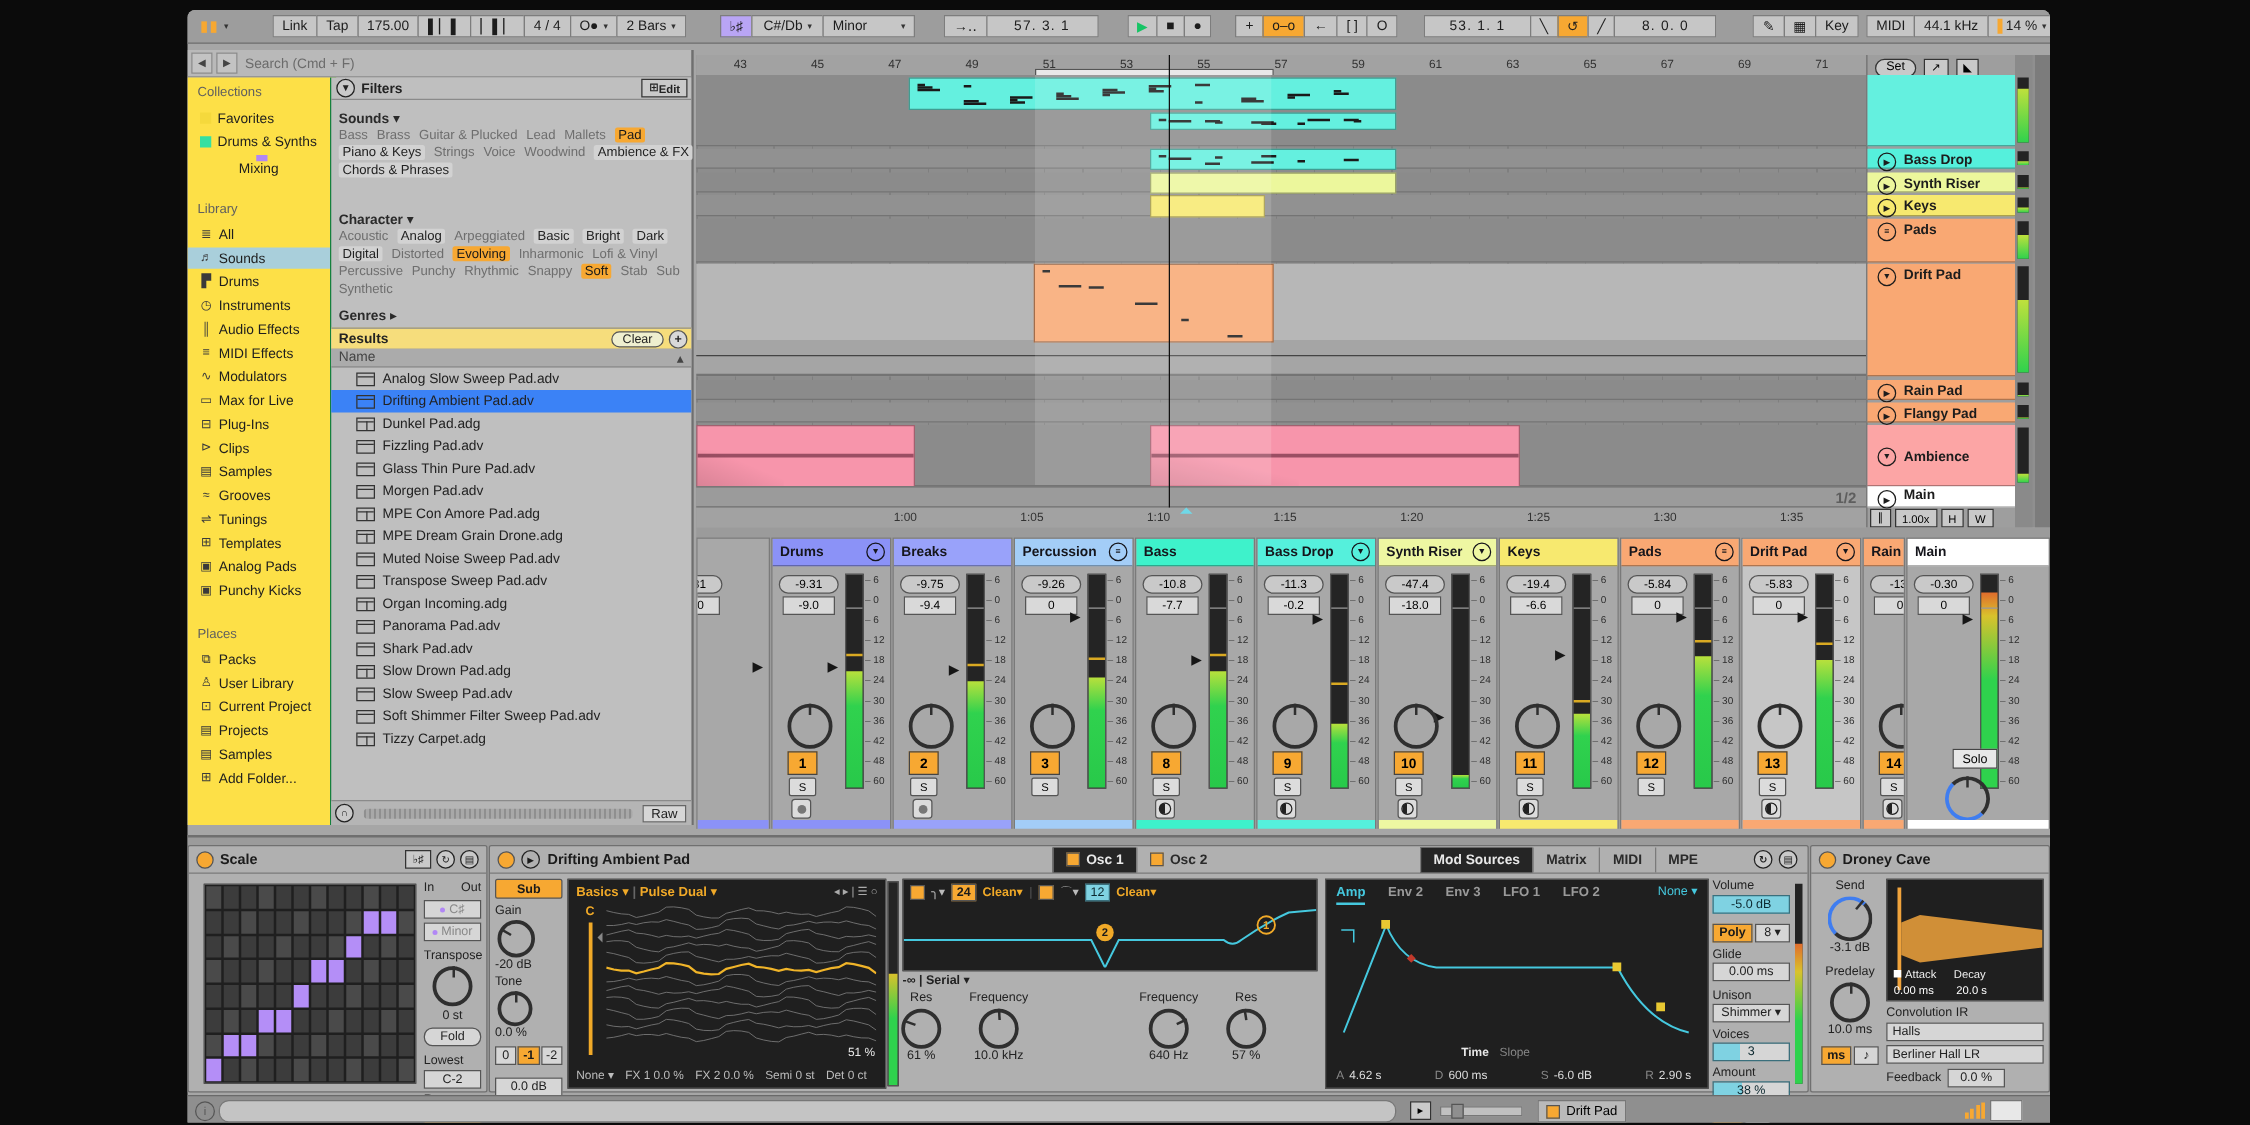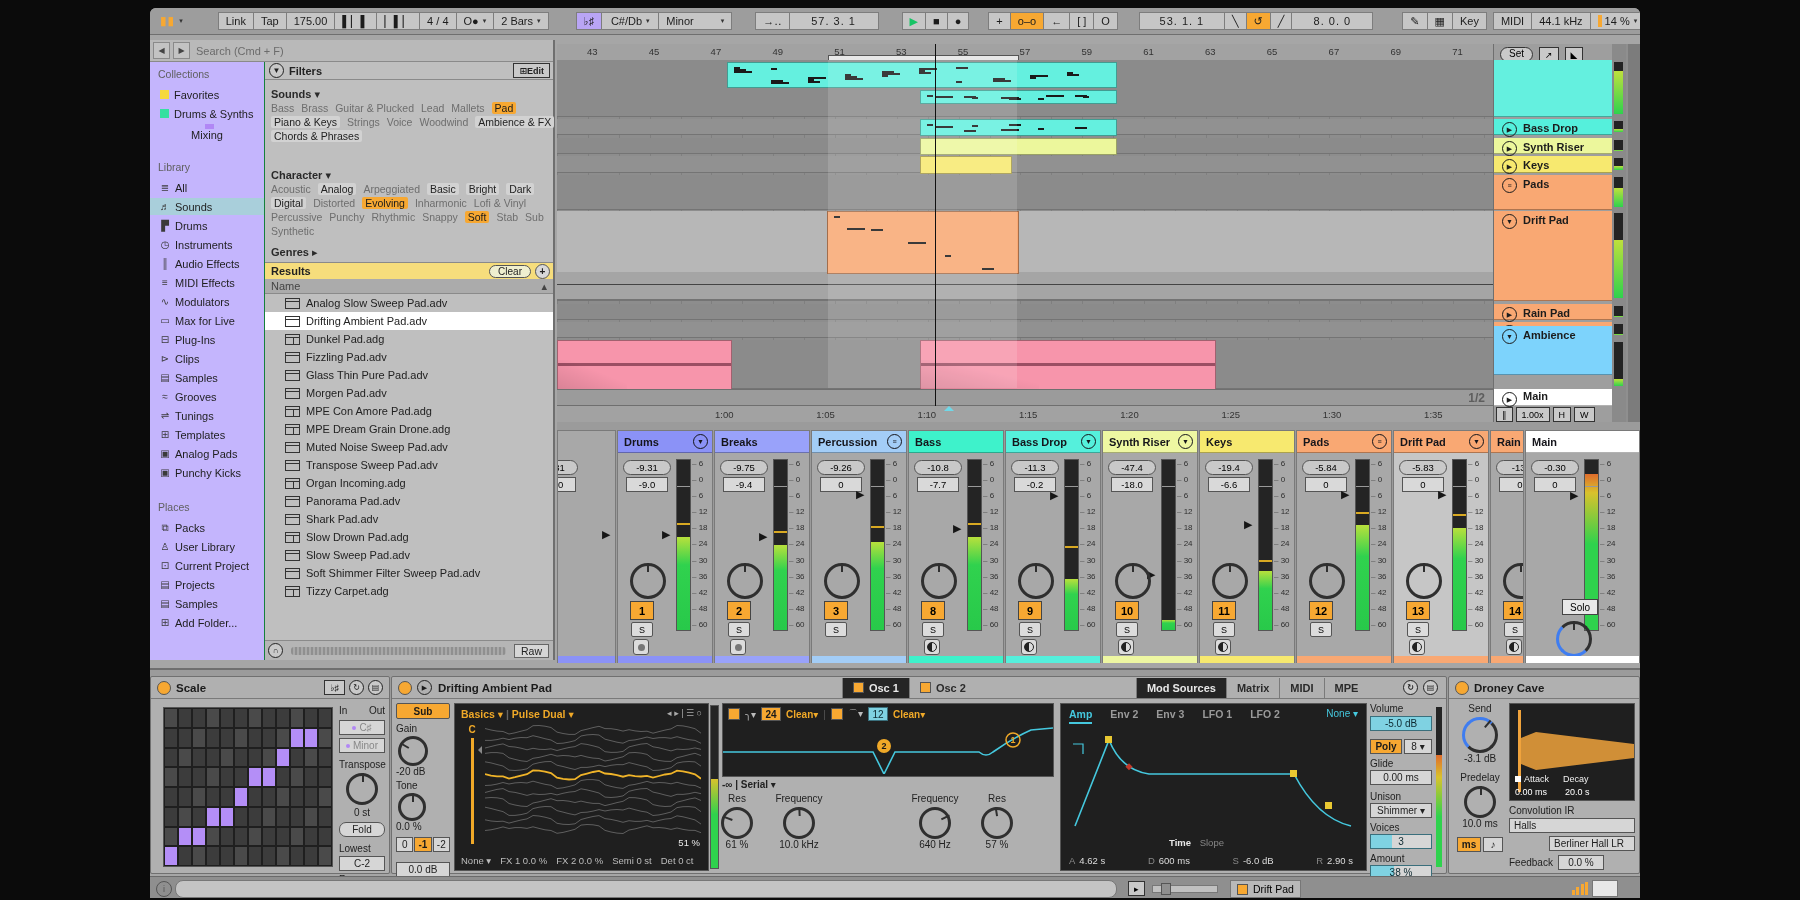--- a/index.html
+++ b/index.html
@@ -13,39 +13,39 @@
   .tbtn.purple{background:#b9a5f5;}
   .tbtn.grn{color:#16c465;}
   .caret{font-size:7px;margin-left:4px;color:#333;}
   .numfield{letter-spacing:1px;}
   #cpu-bar{width:4px;height:12px;background:#f7a832;margin-right:3px;}
   
   #browser{position:absolute;left:0;top:32px;width:403px;height:620px;background:#b9b9b9;border-right:2px solid #6f6f6f;font-size:11px;color:#222;}
   #bsearch{position:absolute;left:0;top:0;width:100%;height:21px;display:flex;align-items:center;border-bottom:1px solid #8a8a8a;}
   .navbtn{width:15px;height:15px;border:1px solid #8a8a8a;background:#c3c3c3;display:flex;align-items:center;justify-content:center;font-size:8px;color:#444;margin-left:3px;}
   #searchfield{flex:1;margin:0 6px;color:#6b6b6b;font-size:11px;}
-  #sidebar{position:absolute;left:0;top:22px;width:114px;height:598px;background:#c4b5fd;border-right:5px solid #15803d;overflow:hidden;}
+  #sidebar{position:absolute;left:0;top:22px;width:114px;height:598px;background:#fde047;border-right:5px solid #15803d;overflow:hidden;}
   .sec-label{color:#5f5f5f;font-size:10.5px;position:absolute;left:8px;}
   .side-item{position:absolute;left:0;width:100%;height:17px;display:flex;align-items:center;font-size:11px;color:#1e1e1e;}
   .side-item .sw{width:9px;height:9px;margin:0 5px 0 10px;}
   .side-item .gl{width:14px;text-align:center;margin:0 3px 0 8px;font-size:10px;color:#3a3a3a;}
   .side-item.sel{background:#a9cfdb;}
   #fpane{position:absolute;left:115px;top:22px;width:288px;height:598px;background:#bfbfbf;}
   #fbar{position:absolute;left:0;top:0;width:100%;height:17px;border-bottom:1px solid #8a8a8a;display:flex;align-items:center;font-weight:bold;}
   .tagrow{position:absolute;left:6px;right:2px;display:flex;flex-wrap:nowrap;}
   .tag{font-size:10.5px;color:#6e6e6e;margin-right:7px;white-space:nowrap;}
   .tag.boxed{background:#d2d2d2;border-radius:2px;padding:0 3px;color:#222;}
   .tag.active{background:#f7a832;border-radius:2px;padding:0 3px;color:#1a1a1a;}
   .flabel{position:absolute;left:6px;font-weight:bold;color:#2a2a2a;}
   #results-bar{position:absolute;left:0;width:100%;height:16px;background:#f6dd7c;display:flex;align-items:center;font-weight:bold;border-top:1px solid #8a8a8a;border-bottom:1px solid #8a8a8a;}
   #clear-btn{margin-left:auto;border:1px solid #555;border-radius:8px;background:#efefcf;font-weight:normal;font-size:10px;padding:0 8px;margin-right:4px;}
   #plus-btn{width:13px;height:13px;border:1px solid #555;border-radius:50%;display:flex;align-items:center;justify-content:center;font-size:10px;margin-right:3px;background:#d8d8d8;}
   #name-hdr{position:absolute;left:0;width:100%;height:14px;background:#ababab;border-bottom:1px solid #8a8a8a;display:flex;align-items:center;color:#444;}
   .res-item{position:absolute;left:0;width:100%;height:18px;display:flex;align-items:center;}
-  .res-item.sel{background:#ffffff;}
+  .res-item.sel{background:#3b82f6;}
   .ric{width:13px;height:9px;border:1px solid #333;margin:0 6px 0 20px;position:relative;background:transparent;}
   .ric::after{content:"";position:absolute;left:0;right:0;top:2px;border-top:1px solid #333;}
   .ric.adg::before{content:"";position:absolute;left:50%;top:2px;bottom:0;border-left:1px solid #333;}
   #preview-bar{position:absolute;left:0;bottom:0;width:100%;height:19px;background:#b5b5b5;border-top:1px solid #8a8a8a;display:flex;align-items:center;}
   #raw-btn{margin-left:auto;margin-right:4px;background:#d6d6d6;border:1px solid #666;padding:0 6px;font-size:10.5px;}
   #pv-wave{flex:1;height:8px;margin:0 8px;background:repeating-linear-gradient(90deg,#8f8f8f 0 2px,#a8a8a8 2px 4px);border-radius:3px;}
   
   #arr{position:absolute;left:407px;top:36px;width:1083px;height:378px;background:#8f8f8f;}
   #arr-ruler{position:absolute;left:0;top:0;width:936px;height:16px;background:#a2a2a2;border-bottom:1px solid #6f6f6f;}
   .barnum{position:absolute;top:2px;font-size:9.5px;color:#333;}
@@ -605,21 +605,21 @@
             <span class="tn">Drift Pad</span>
           </div>
           <div class="thdr" style="top: 260px; height: 15px; background: rgb(249, 168, 115);">
             <span class="circ">▶</span>
             <span class="tn">Rain Pad</span>
           </div>
           <div class="thdr" style="top: 278px; height: 15px; background: rgb(249, 168, 115);">
             <span class="circ">▶</span>
             <span class="tn">Flangy Pad</span>
           </div>
-          <div class="thdr" style="top: 282px; height: 48px; background: #7dd3fc;">
+          <div class="thdr" style="top: 296px; height: 48px; background: #fca5a5; align-items: center;">
             <span class="circ">▼</span>
             <span class="tn">Ambience</span>
           </div>
         </div>
       <div class="thdr" style="top:345px;height:16px;background:#ffffff;">
         <span class="circ">▶</span>
         <span class="tn" style="margin-top:1px;">Main</span>
       </div>
       <div style="position:absolute;left:2px;top:363px;display:flex;gap:3px;align-items:center;">
         <span class="sqbtn">∥</span>
@@ -1382,21 +1382,21 @@
           <span>Decay</span>
         </div>
         <div style="position:absolute;left:5px;bottom:3px;font-size:9px;color:#fff;display:flex;gap:18px;">
           <span>0.00 ms</span>
           <span>20.0 s</span>
         </div>
       </div>
       <div style="position:absolute;left:60px;top:128px;right:4px;font-size:10px;color:#222;">
         <div>Convolution IR</div>
         <div class="dvalbox" style="height:13px;margin-top:2px;justify-content:flex-start;padding-left:4px;">Halls</div>
-        <div class="dvalbox" style="height:13px;margin-top:3px;justify-content:flex-start;padding-left:4px;margin-left:40px;">Berliner Hall LR</div>
+        <div class="dvalbox" style="height:13px;margin-top:3px;justify-content:flex-start;padding-left:4px;">Berliner Hall LR</div>
         <div style="display:flex;align-items:center;gap:5px;margin-top:4px;">
           <span>Feedback</span>
           <span class="dvalbox" style="width:44px;height:13px;">0.0 %</span>
         </div>
       </div>
     </div>
   </div>
 
   <div id="statusbar">
     <div id="info-ic">i</div>

